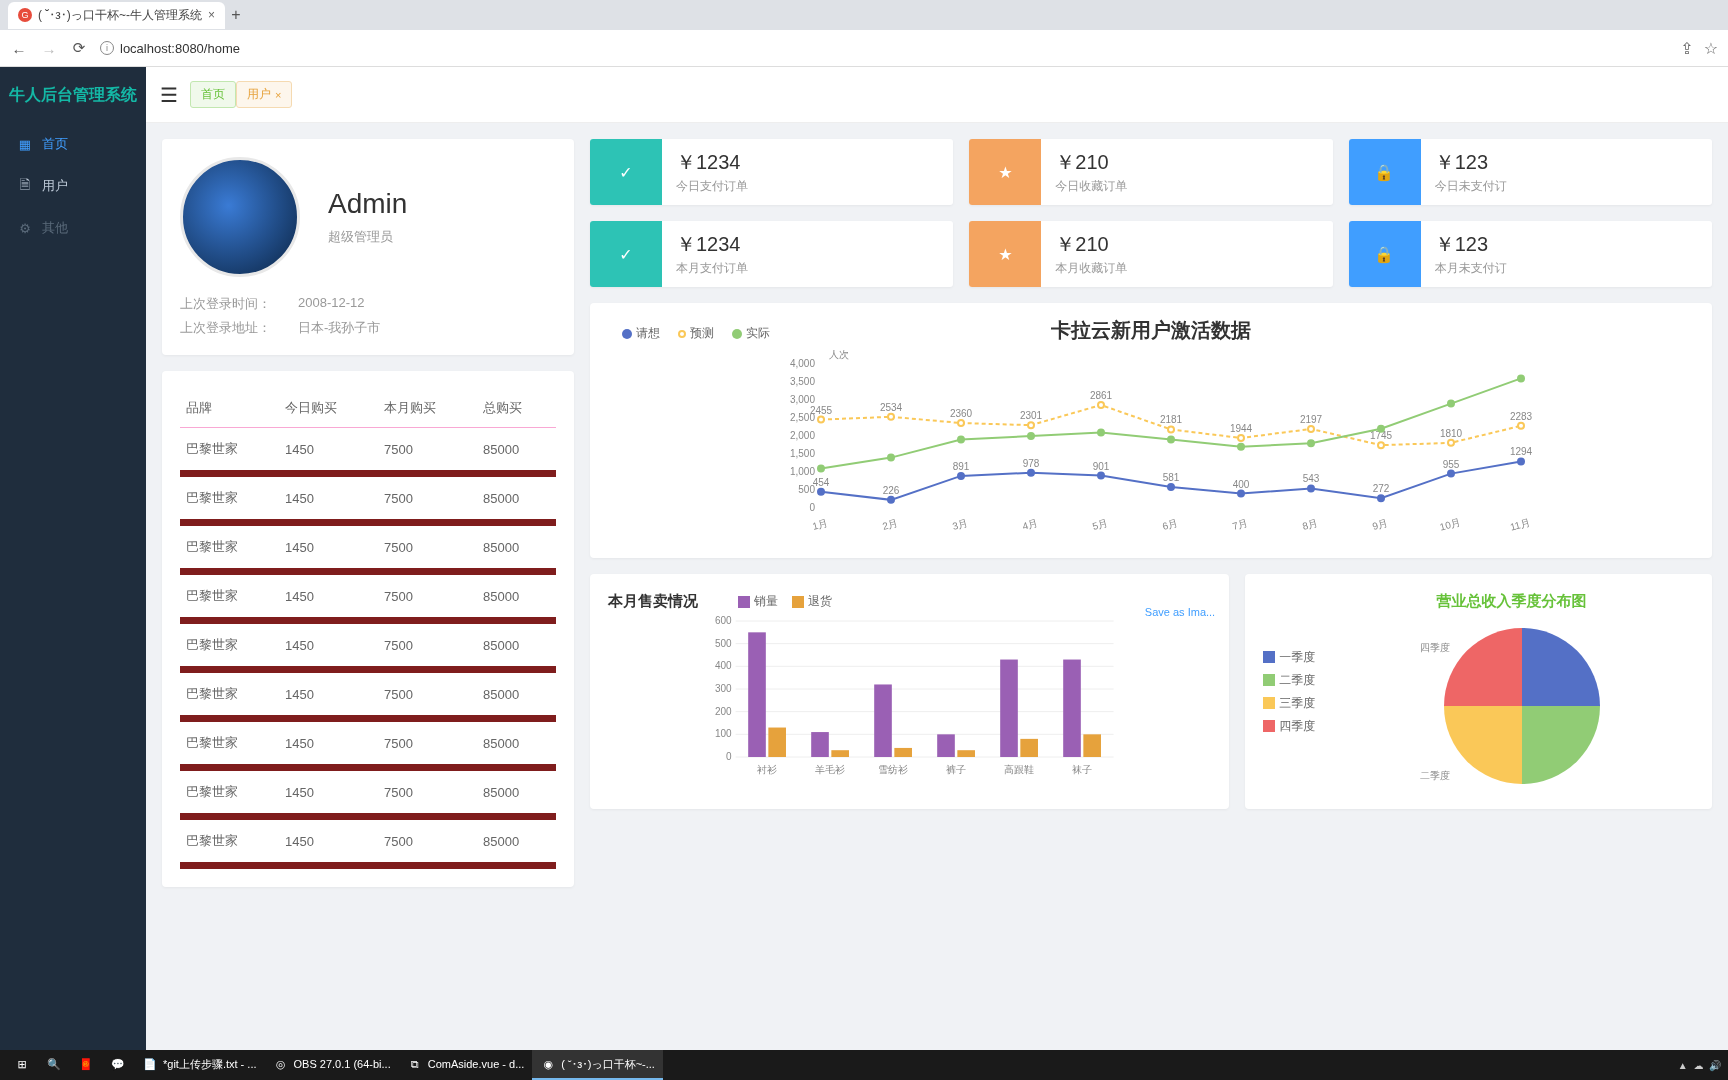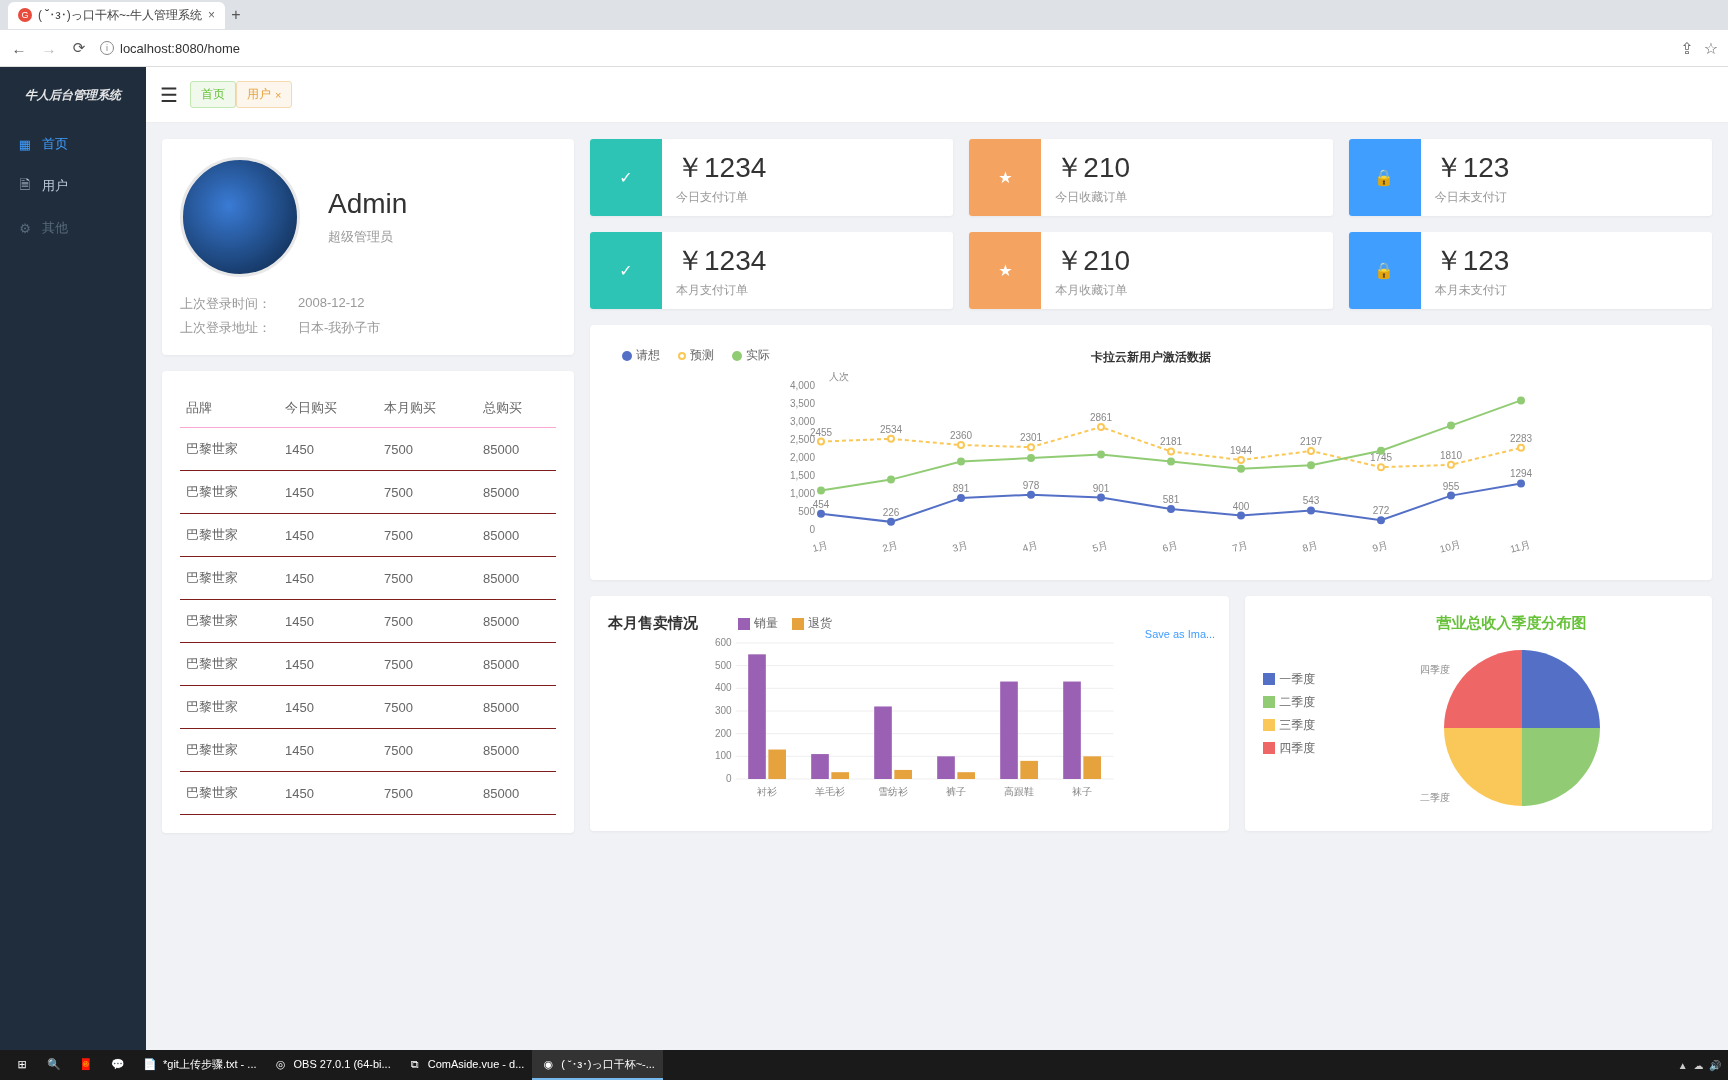--- a/index.html
+++ b/index.html
@@ -15,21 +15,21 @@
 .addr-bar { display: flex; align-items: center; gap: 12px; height: 36px; padding: 0 10px; }
 .nav-btn { color: #555; font-size: 15px; width:18px; text-align:center; }
 .nav-btn.disabled { color: #bbb; }
 .url-box { display: flex; align-items: center; gap: 6px; font-size: 13px; color: #333; }
 .url-info { width:14px; height:14px; border:1px solid #888; border-radius:50%; font-size:9px; display:flex; align-items:center; justify-content:center; color:#888; }
 .addr-right { margin-left:auto; display:flex; gap:10px; color:#666; }
 
 
 .app { display: flex; height: calc(100vh - 96px); }
 .sidebar { width: 146px; background: #1f2d3d; color: #bfcbd9; display:flex; flex-direction:column; }
-.logo { height: 56px; display:flex; align-items:center; justify-content:center; font-size: 12px; font-weight: bold; color:#e5e5e5;font-style:italic; }
+.logo { height: 56px; display:flex; align-items:center; justify-content:center; font-size: 16px; font-weight: bold; color:#14b8a6; }
 .side-item { display:flex; align-items:center; gap:10px; padding: 12px 18px; font-size: 13px; cursor:pointer; }
 .side-item.active { color:#409eff; }
 .side-icon { width:14px; height:14px; display:inline-flex; align-items:center; justify-content:center; }
 .side-item.dim { color:#5a6a7a; }
 
 .main { flex:1; display:flex; flex-direction:column; overflow:hidden; }
 .topbar { height:56px; background:#fff; display:flex; align-items:center; padding:0 14px; gap:12px; border-bottom:1px solid #eee; }
 .hamburger { font-size:20px; color:#333; cursor:pointer; }
 .tag { padding:4px 10px; border-radius:3px; font-size:12px; border:1px solid transparent; display:inline-flex; align-items:center; gap:4px; }
 .tag.green { background:#f0f9eb; color:#67c23a; border-color:#c2e7b0; }
@@ -45,34 +45,34 @@
 .profile { display:flex; align-items:center; gap:28px; }
 .avatar { width:120px; height:120px; border-radius:50%; background: radial-gradient(circle at 40% 40%, #3a7bd5, #0a2342); border:3px solid #e8e8e8; }
 .prof-name { font-size:28px; color:#333; margin-bottom:8px; }
 .prof-role { font-size:13px; color:#999; }
 .prof-meta { margin-top:18px; display:flex; flex-direction:column; gap:6px; font-size:13px; color:#999;justify-content:center; }
 .prof-meta-row { display:flex; }
 .prof-meta-label { width:118px; }
 
 .table { width:100%; border-collapse:collapse; font-size:13px; }
 .table th { text-align:left; color:#666; font-weight:normal; padding:10px 6px; border-bottom:1px solid #f9a8d4; }
-.table td { color:#666; padding:12px 6px; border-bottom:1px solid #7f1d1d; }
+.table td { color:#666; padding:12px 6px; border-bottom:7px solid #7f1d1d; }
 
 .stats-grid { display:flex; gap:16px; }
 .stat-card { flex:1; min-width:0; background:#fff; display:flex; border-radius:3px; overflow:hidden; box-shadow:0 1px 3px rgba(0,0,0,0.05); }
 .stat-icon { width:72px; display:flex; align-items:center; justify-content:center; color:#fff; }
 .stat-icon.teal { background:#2dc3b5; }
 .stat-icon.orange { background:#f4a460; }
 .stat-icon.blue { background:#409eff; }
 .stat-body { padding:10px 14px; display:flex; flex-direction:column; justify-content:center; }
-.stat-val { font-size:28px; color:#333; font-weight:500; }
+.stat-val { font-size:20px; color:#333; font-weight:500; }
 .stat-label { font-size:12px; color:#999; margin-top:2px; }
 
 .chart-card { position:relative; }
-.chart-title-center { position:absolute; left:50%; transform:translateX(-50%); top:24px; font-size:12px; font-weight:600; color:#333; }
+.chart-title-center { position:absolute; left:50%; transform:translateX(-50%); top:14px; font-size:20px; font-weight:600; color:#333; }
 .line-legend { display:flex; gap:18px; font-size:12px; color:#666; padding:4px 14px; }
 .leg-item { display:flex; align-items:center; gap:4px; }
 .dot { width:10px; height:10px; border-radius:50%; }
 .dot.blue{background:#5470c6;} .dot.hollow{border:2px solid #fac858; background:#fff; width:8px; height:8px;} .dot.green{background:#91cc75;}
 .line-svg { width:100%; height:190px; }
 .axis-text { font-size:10px; fill:#888; }
 .y-unit { font-size:10px; fill:#888; }
 
 .bottom-row { display:flex; gap:16px;border-radius:6px; }
 .bar-card { flex:1.4; }

